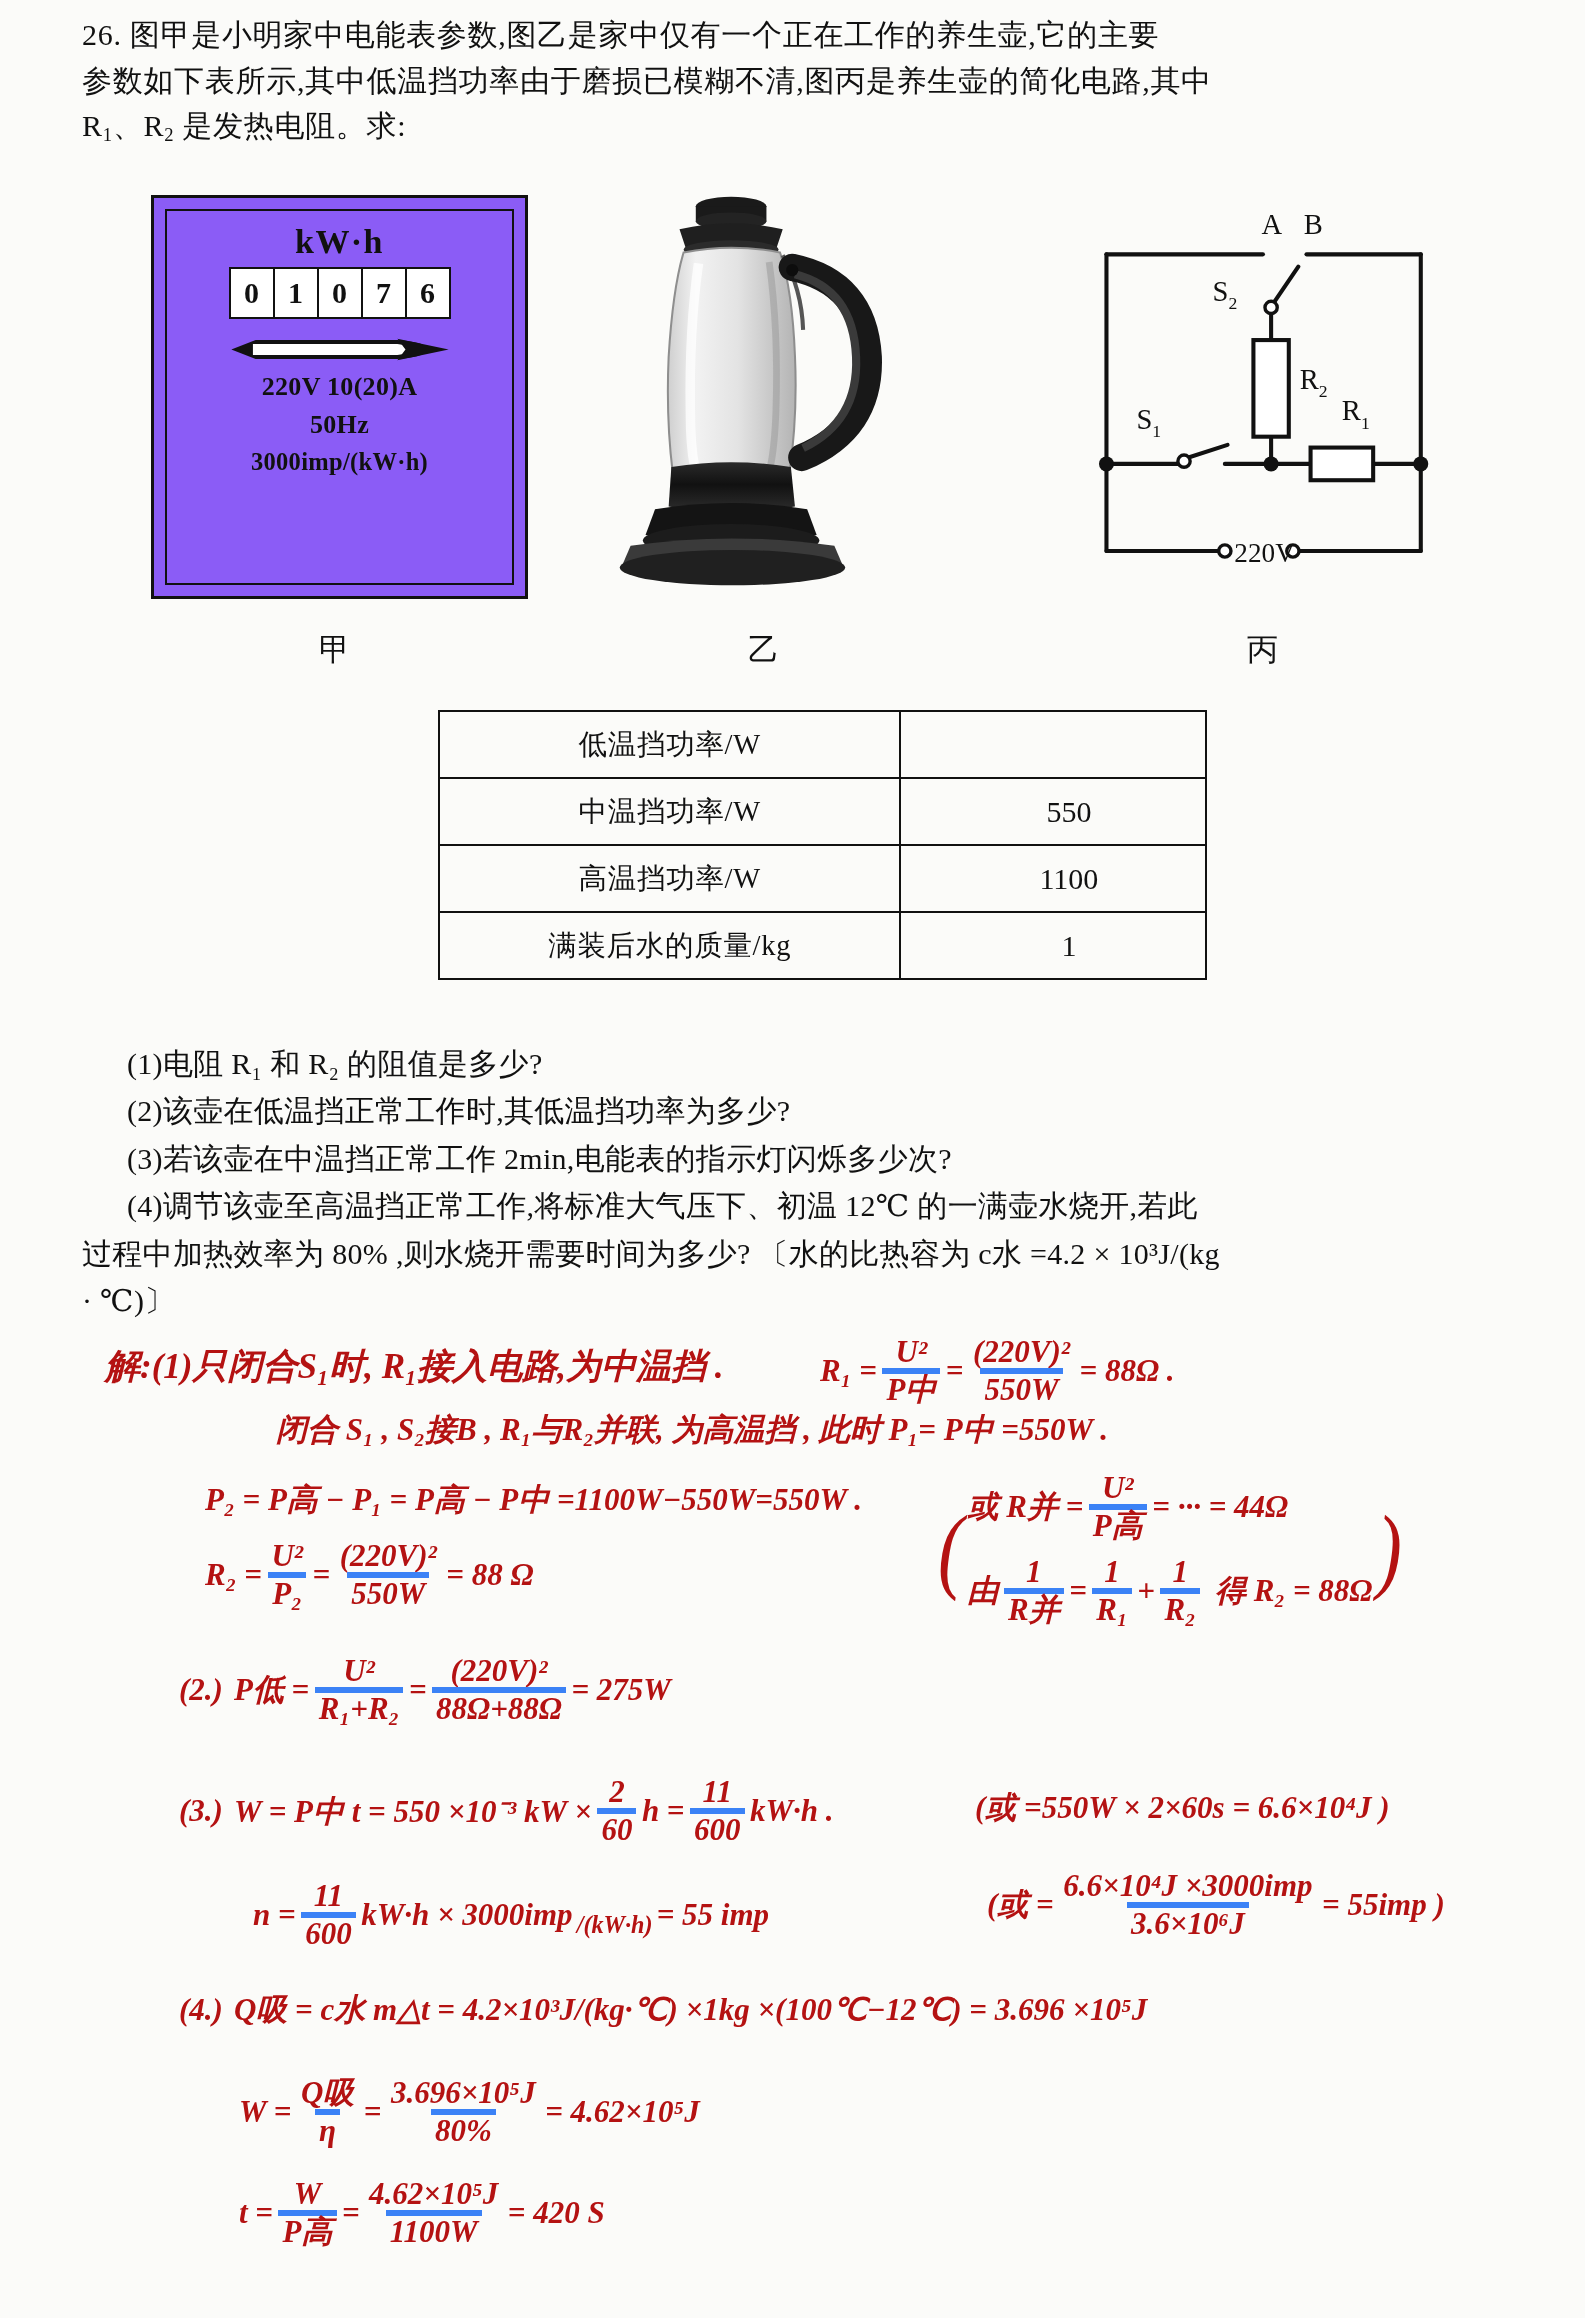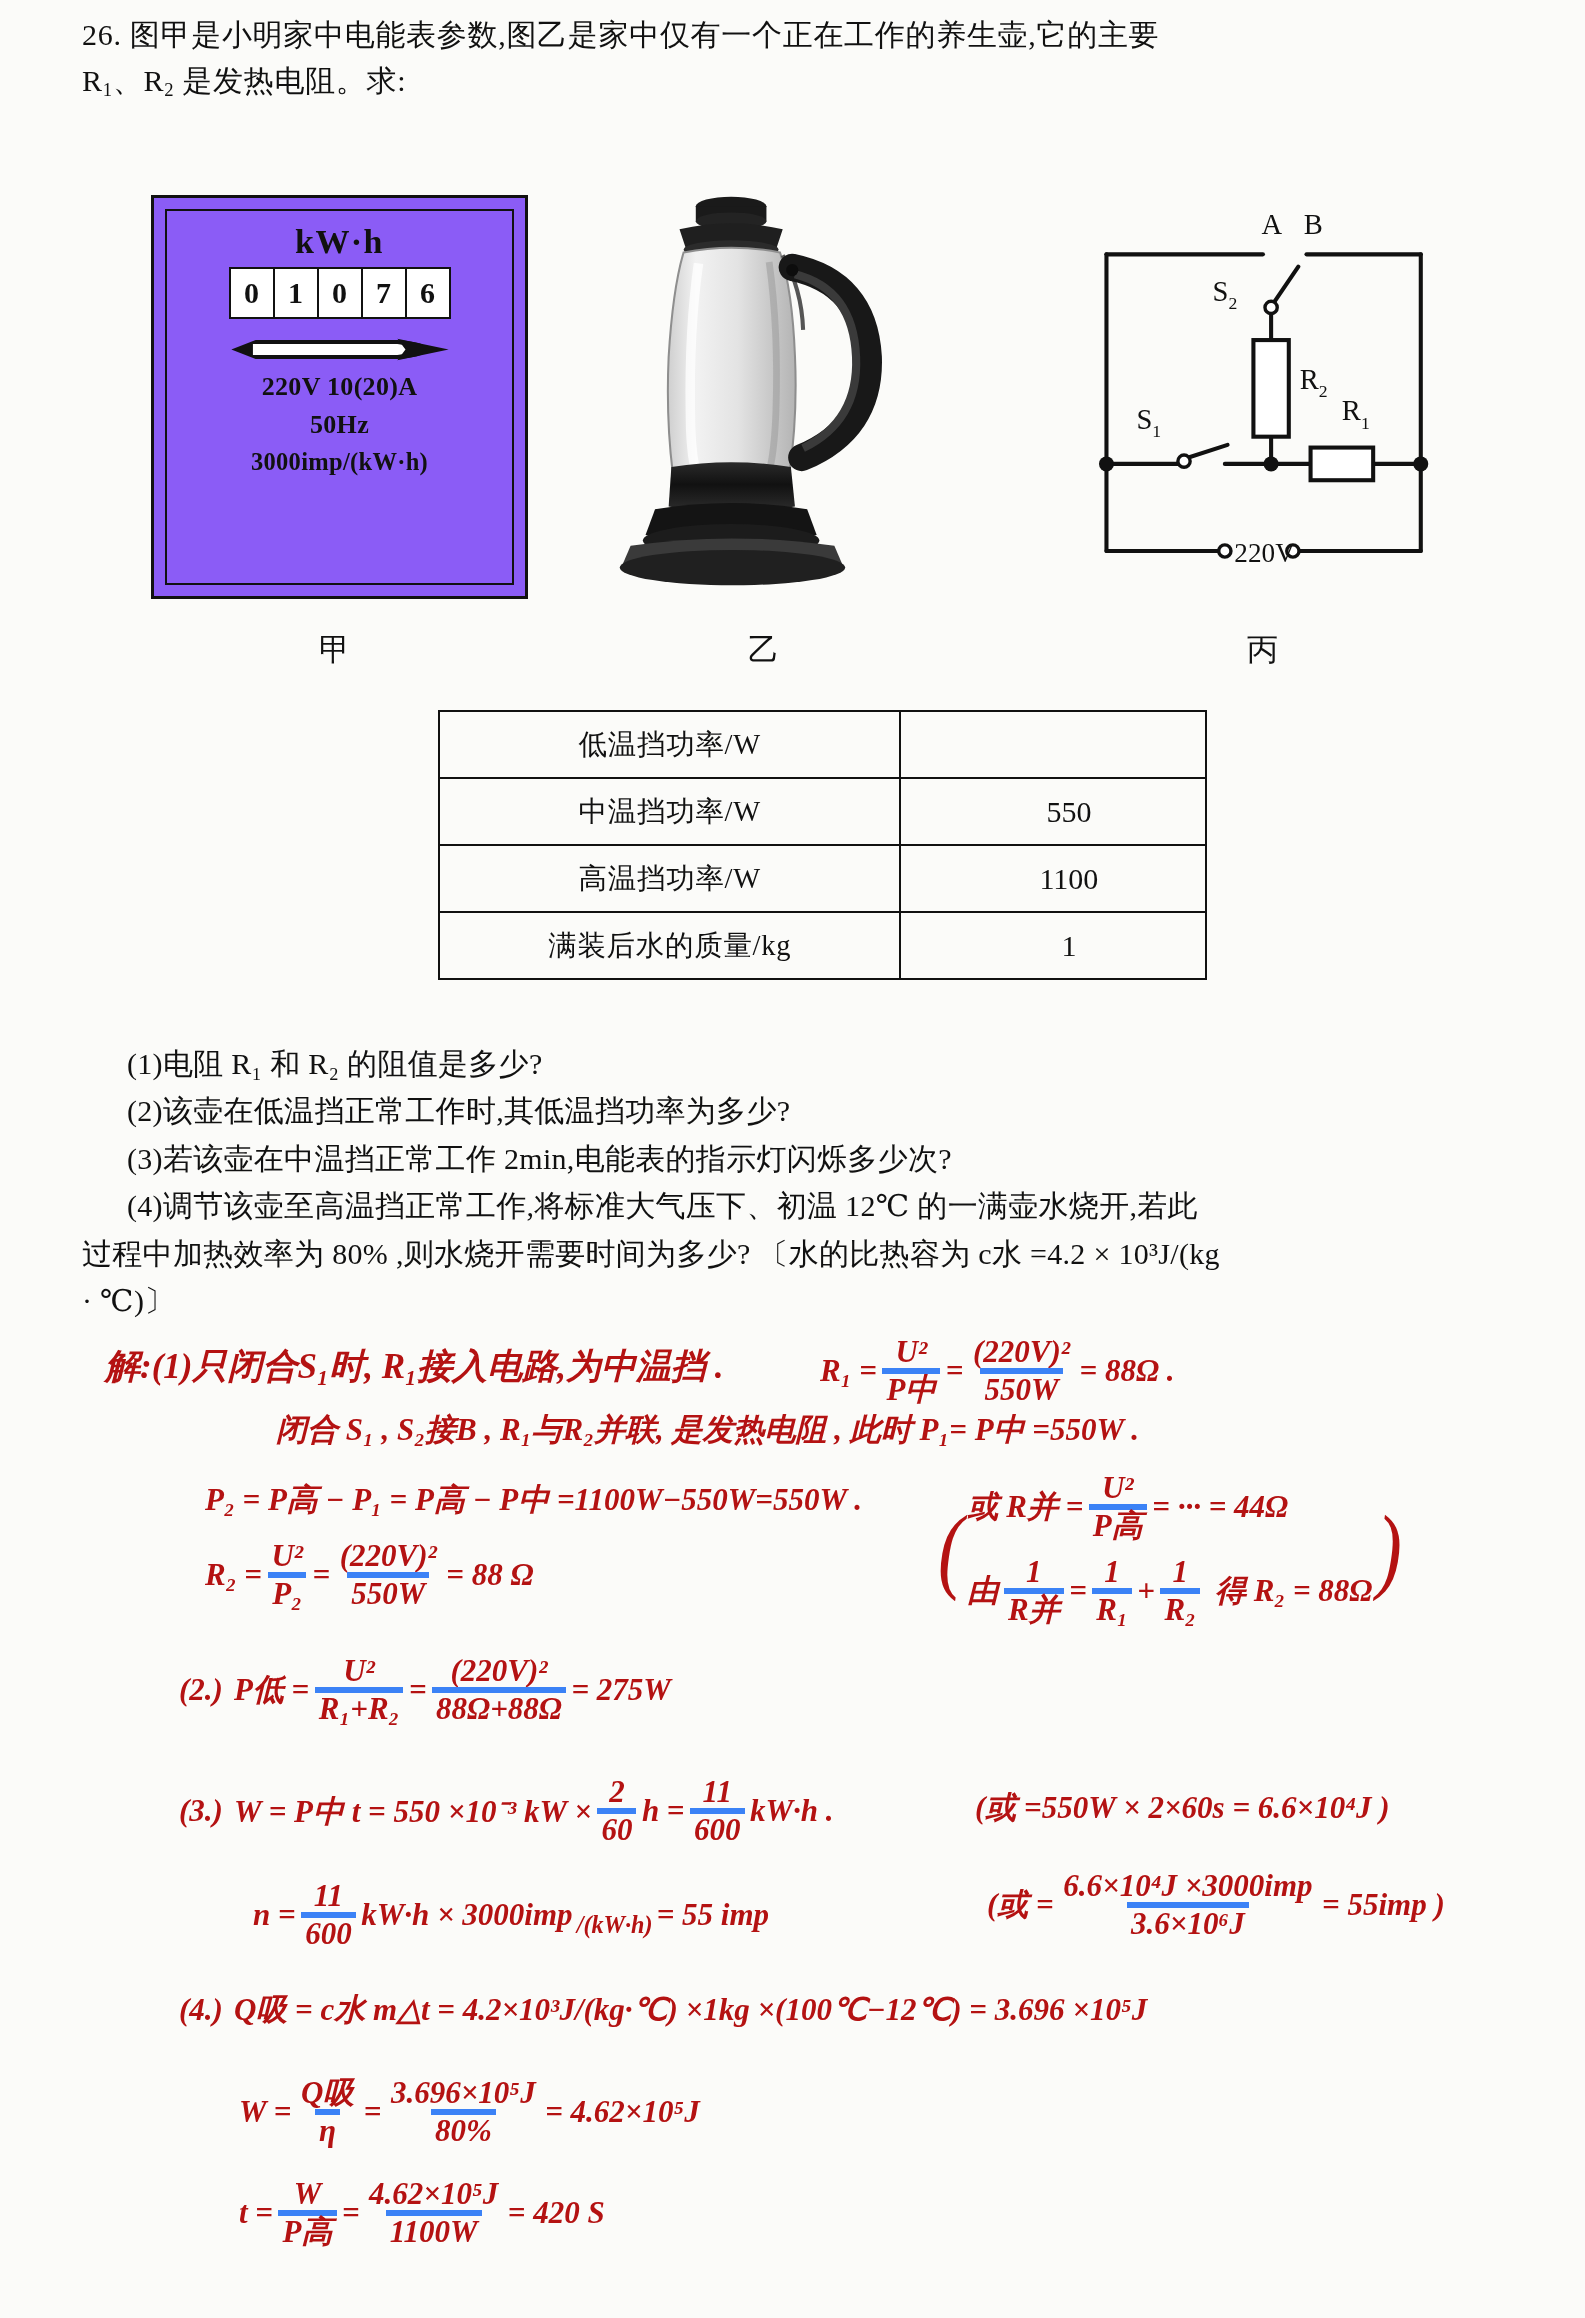--- a/index.html
+++ b/index.html
@@ -101,20 +101,21 @@
     position:absolute;display:flex;align-items:center;white-space:nowrap;
   }
 </style>
 </head>
 <body>
 
 <div class="page">
 
   <div class="problem">
     <p>26. 图甲是小明家中电能表参数,图乙是家中仅有一个正在工作的养生壶,它的主要</p>
+    <p>参数如下表所示,其中低温挡功率由于磨损已模糊不清,图丙是养生壶的简化电路,其中</p>
     <p><span>R</span><sub>1</sub><span>、R</span><sub>2</sub><span> 是发热电阻。求:</span></p>
   </div>
 
   <div class="figures">
 
     <div class="meter-outer">
       <div class="meter-inner">
         <div class="kwh">kW·h</div>
         <div class="digits">
           <div class="digit">0</div>
@@ -284,21 +285,21 @@
         <span class="den">P中</span>
       </span>
       <span>=</span>
       <span class="frac">
         <span class="num">(220V)²</span>
         <span class="den">550W</span>
       </span>
       <span>= 88Ω .</span>
     </div>
 
-    <div class="hline hl-m" style="left:272px;top:73px;">闭合 S₁ , S₂接B , R₁与R₂并联, 是发热电阻 , 此时 P₁= P中 =550W .</div>
+    <div class="hline hl-m" style="left:272px;top:73px;">闭合 S₁ , S₂接B , R₁与R₂并联, 为高温挡 , 此时 P₁= P中 =550W .</div>
 
     <div class="hline hl-m" style="left:201px;top:143px;">P₂ = P高 − P₁ = P高 − P中 =1100W−550W=550W .</div>
 
     <div class="hline hl-m" style="left:201px;top:204px;justify-content:space-between;">
       <span>R₂ =</span>
       <span class="frac">
         <span class="num">U²</span>
         <span class="den">P₂</span>
       </span>
       <span>=</span>

